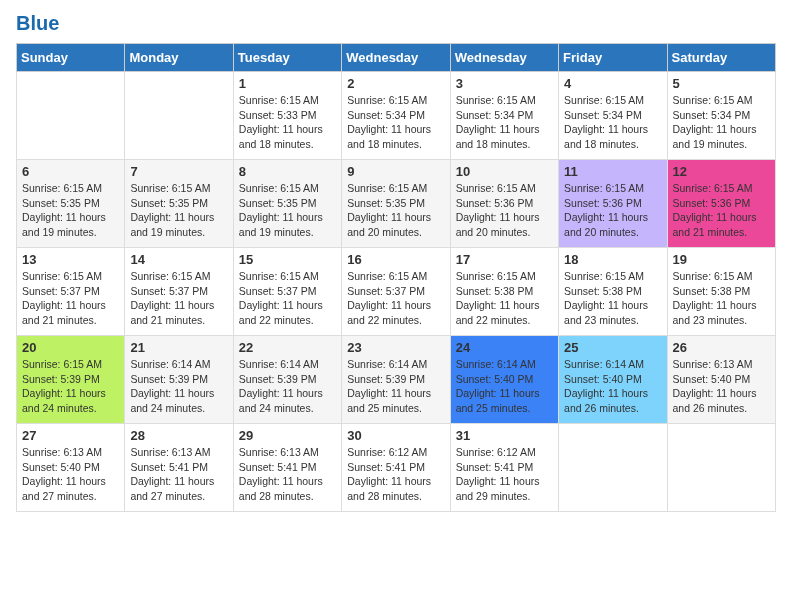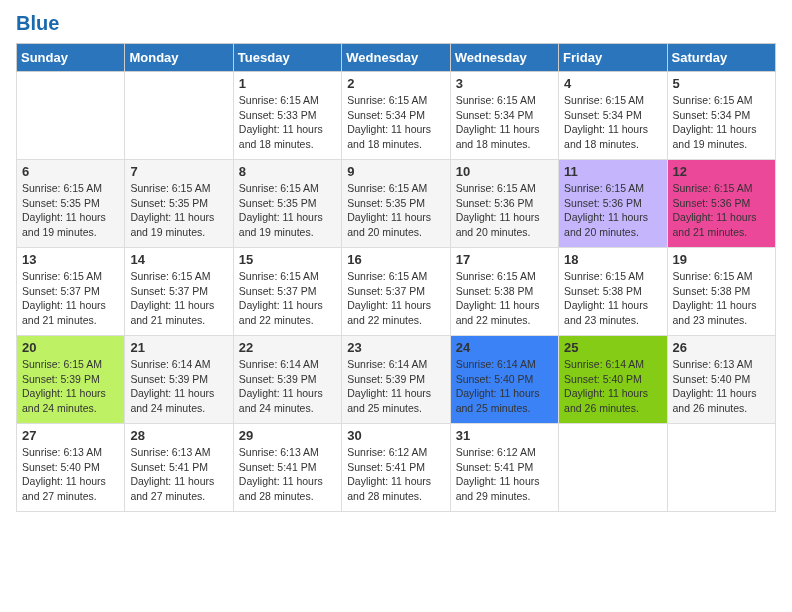--- a/index.html
+++ b/index.html
@@ -198,21 +198,21 @@
           <div class="day-info">Sunrise: 6:14 AM<br>Sunset: 5:39 PM<br>Daylight: 11 hours and 24 minutes.</div>
         </td>
         <td style="background-color: rgb(245, 245, 245);">
           <span class="day-num">23</span>
           <div class="day-info">Sunrise: 6:14 AM<br>Sunset: 5:39 PM<br>Daylight: 11 hours and 25 minutes.</div>
         </td>
         <td style="background-color: #3b82f6;">
           <span class="day-num">24</span>
           <div class="day-info">Sunrise: 6:14 AM<br>Sunset: 5:40 PM<br>Daylight: 11 hours and 25 minutes.</div>
         </td>
-        <td style="background-color: #84cc16;">
+        <td style="background-color: #7dd3fc;">
           <span class="day-num">25</span>
           <div class="day-info">Sunrise: 6:14 AM<br>Sunset: 5:40 PM<br>Daylight: 11 hours and 26 minutes.</div>
         </td>
         <td style="background-color: rgb(245, 245, 245);">
           <span class="day-num">26</span>
           <div class="day-info">Sunrise: 6:13 AM<br>Sunset: 5:40 PM<br>Daylight: 11 hours and 26 minutes.</div>
         </td>
       </tr>
       <tr>
         <td>

